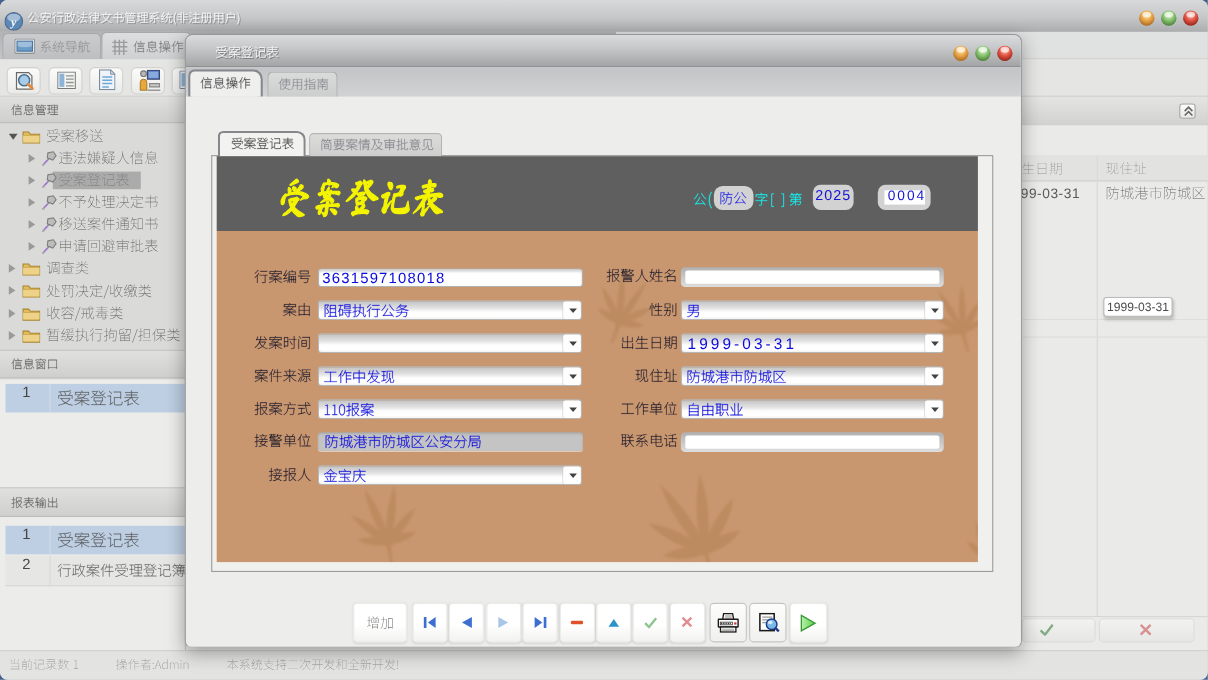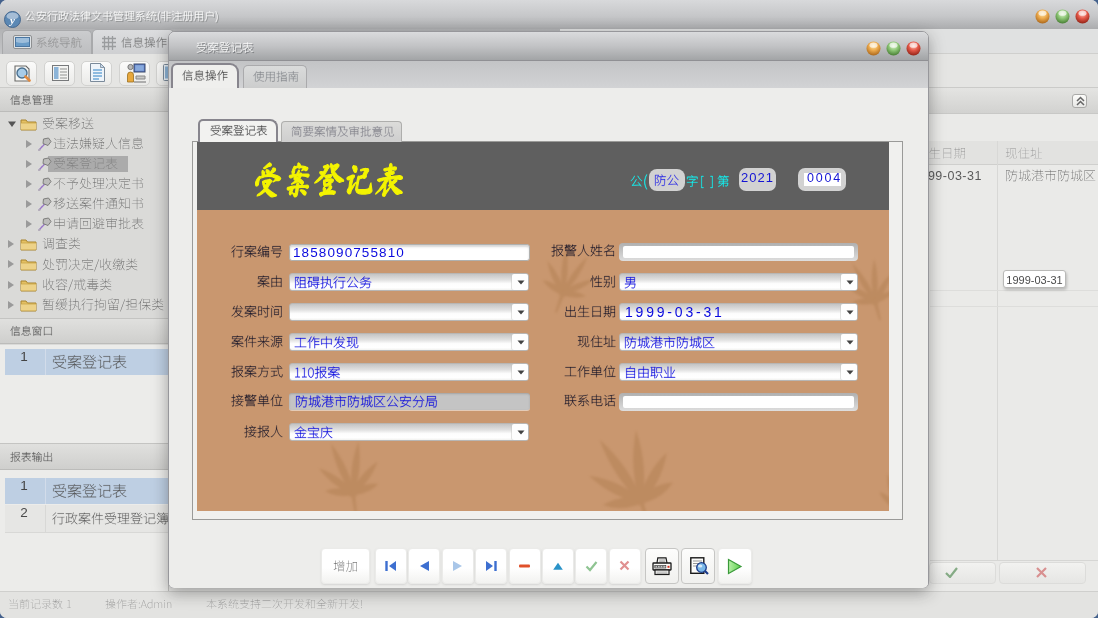--- a/index.html
+++ b/index.html
@@ -834,34 +834,34 @@
       </g>
     </svg>
     <div style="position:absolute;left:480px;top:137px;width:36px;height:22px;background:#d2d2d2;border-radius:8px"></div>
     <svg style="position:absolute;left:485.0px;top:138.8px;overflow:visible" width="27" height="18">
       <g fill="#1a1ae8" stroke="#1a1ae8" stroke-width="20" stroke-linejoin="round" transform="translate(0,13.8) scale(0.01250,-0.01250)">
         <use href="#n9632" x="0"></use>
         <use href="#n516C" x="1000"></use>
       </g>
     </svg>
     <div style="position:absolute;left:570px;top:136px;width:37px;height:23px;background:#d2d2d2;border-radius:7px"></div>
-    <div style="position:absolute;left:572px;top:138px;width:33px;height:19px;line-height:19px;font:13px 'Liberation Sans';letter-spacing:1px;color:#1414d4;text-align:center">2021</div>
+    <div style="position:absolute;left:572px;top:138px;width:33px;height:19px;line-height:19px;font:13px 'Liberation Sans';letter-spacing:1px;color:#1414d4;text-align:center">2025</div>
     <div style="position:absolute;left:629px;top:136px;width:48px;height:23px;background:#d2d2d2;border-radius:7px"></div>
     <div style="position:absolute;left:635px;top:141px;width:37px;height:13px;background:#fff"></div>
     <div style="position:absolute;left:638px;top:139px;width:40px;height:17px;line-height:17px;font:12.5px 'Liberation Sans';letter-spacing:1.8px;color:#1414d4">0004</div>
     <svg style="position:absolute;left:62.0px;top:210.4px;overflow:visible" width="54" height="19">
       <g fill="#121228" stroke="#121228" stroke-width="14" stroke-linejoin="round" transform="translate(0,14.3) scale(0.01300,-0.01300)">
         <use href="#n884C" x="0"></use>
         <use href="#n6848" x="1000"></use>
         <use href="#n7F16" x="2000"></use>
         <use href="#n53F7" x="3000"></use>
       </g>
     </svg>
     <div style="position:absolute;left:120px;top:212px;width:241px;height:17px;background:#fff;border:1px solid #b0b0ae;border-radius:3px;box-shadow:inset 0 2px 2px rgba(120,120,120,.3)"></div>
-    <div style="position:absolute;left:124px;top:213px;width:150px;height:15px;line-height:15px;font:13.5px 'Liberation Sans';letter-spacing:1.1px;color:#0a0ade">1858090755810</div>
+    <div style="position:absolute;left:124px;top:213px;width:150px;height:15px;line-height:15px;font:13.5px 'Liberation Sans';letter-spacing:1.1px;color:#0a0ade">3631597108018</div>
     <svg style="position:absolute;left:382.0px;top:209.4px;overflow:visible" width="67" height="19">
       <g fill="#121228" stroke="#121228" stroke-width="14" stroke-linejoin="round" transform="translate(0,14.3) scale(0.01300,-0.01300)">
         <use href="#n62A5" x="0"></use>
         <use href="#n8B66" x="1000"></use>
         <use href="#n4EBA" x="2000"></use>
         <use href="#n59D3" x="3000"></use>
         <use href="#n540D" x="4000"></use>
       </g>
     </svg>
     <div style="position:absolute;left:450px;top:211px;width:239px;height:18px;background:linear-gradient(#b0b0b0,#dedede);border-radius:4px"></div>

